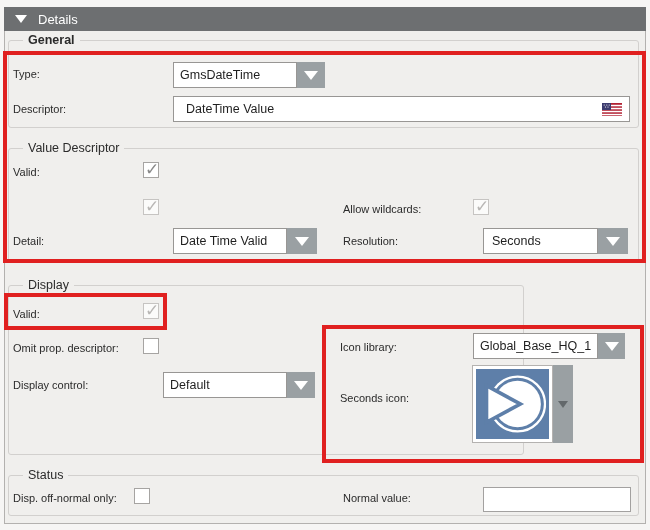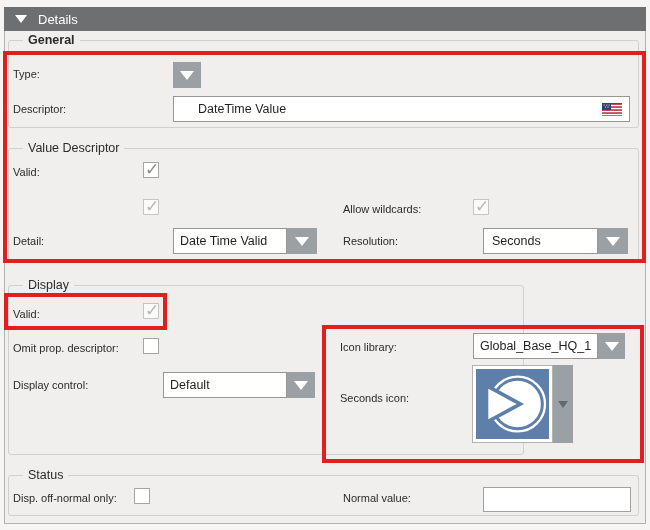--- a/index.html
+++ b/index.html
@@ -56,21 +56,21 @@
   .combo .btn .tri {
     width: 0; height: 0;
     border-left: 7px solid transparent; border-right: 7px solid transparent;
     border-top: 9px solid #ffffff;
   }
 
   .textfield {
     position: absolute; height: 26px;
     background: #ffffff; border: 1px solid #989694;
     font-size: 12.5px; color: #1f1f1f;
-    display: flex; align-items: center; padding: 0 24px;
+    display: flex; align-items: center; padding: 0 12px;
   }
 
   .cb {
     position: absolute; width: 16px; height: 16px;
     background: #ffffff; border: 1px solid #a6a4a2;
   }
   .cb.checked::after {
     content: "\2713";
     position: absolute; left: 1px; top: -4px;
     font-size: 17px; color: #8a8a8a;
@@ -130,20 +130,21 @@
   </div>
   <div class="groupbox" style="left:8px; top:285px; width:516px; height:170px;">
     <span class="legend">Display</span>
   </div>
   <div class="groupbox" style="left:8px; top:475px; width:631px; height:41px;">
     <span class="legend">Status</span>
   </div>
 
   <span class="lbl" style="left:13px; top:66px;">Type:</span>
   <div class="combo" style="left:173px; top:62px; width:152px;">
+    <div class="val" style="width:124px;">GmsDateTime</div>
     <div class="btn" style="width:28px;">
       <span class="tri"></span>
     </div>
   </div>
 
   <span class="lbl" style="left:13px; top:101px;">Descriptor:</span>
   <div class="textfield" style="left:173px; top:96px; width:457px;">
     <span>DateTime Value</span>
     <svg class="flag" viewBox="0 0 20 13">
       <rect x="0" y="0" width="20" height="13" fill="#b22234"></rect>

